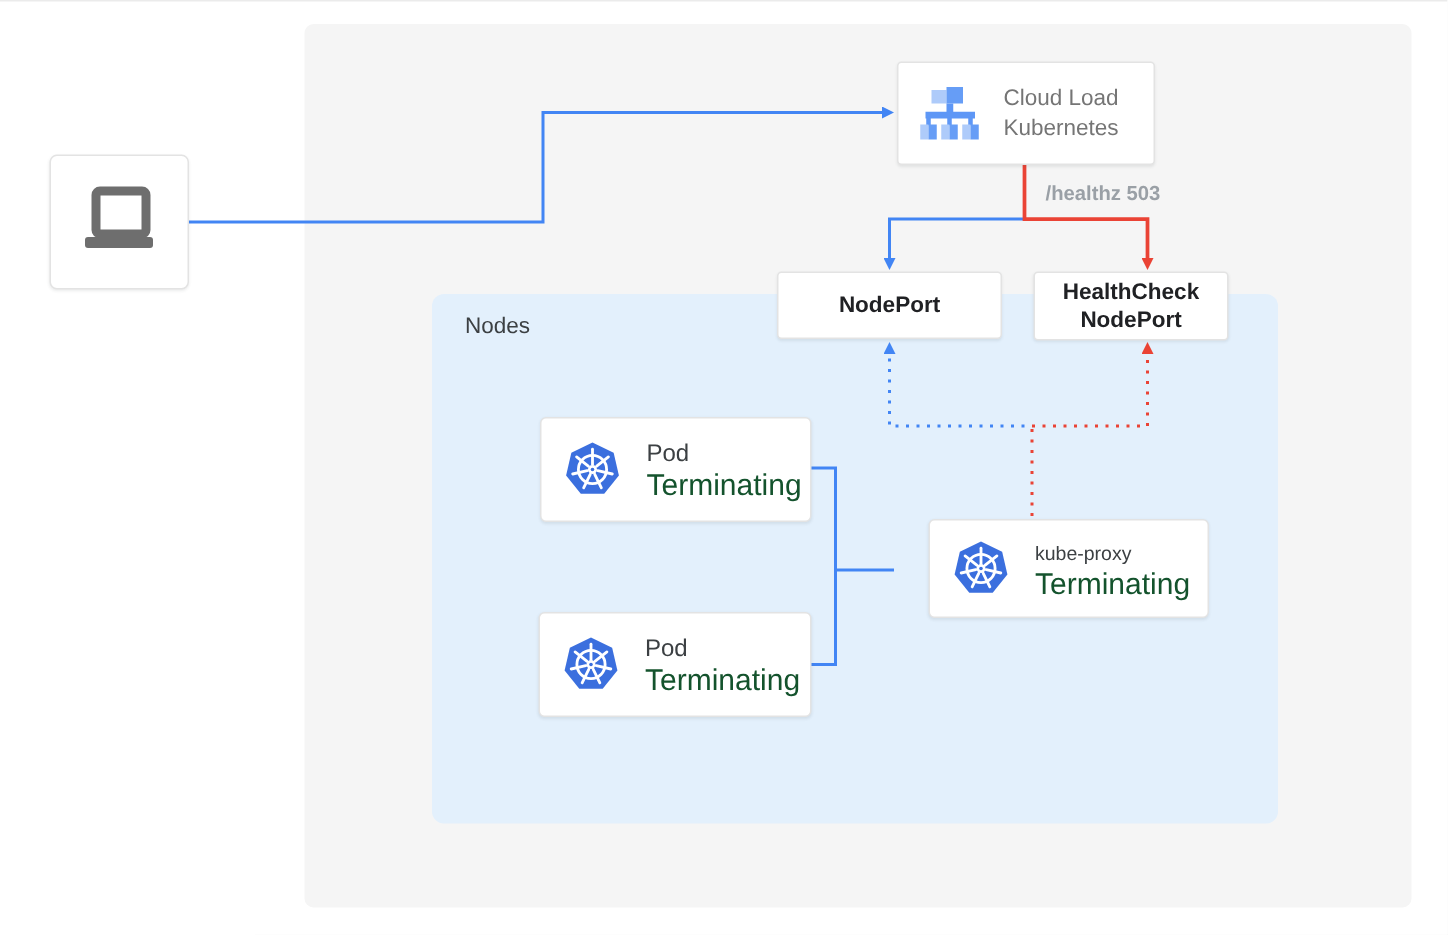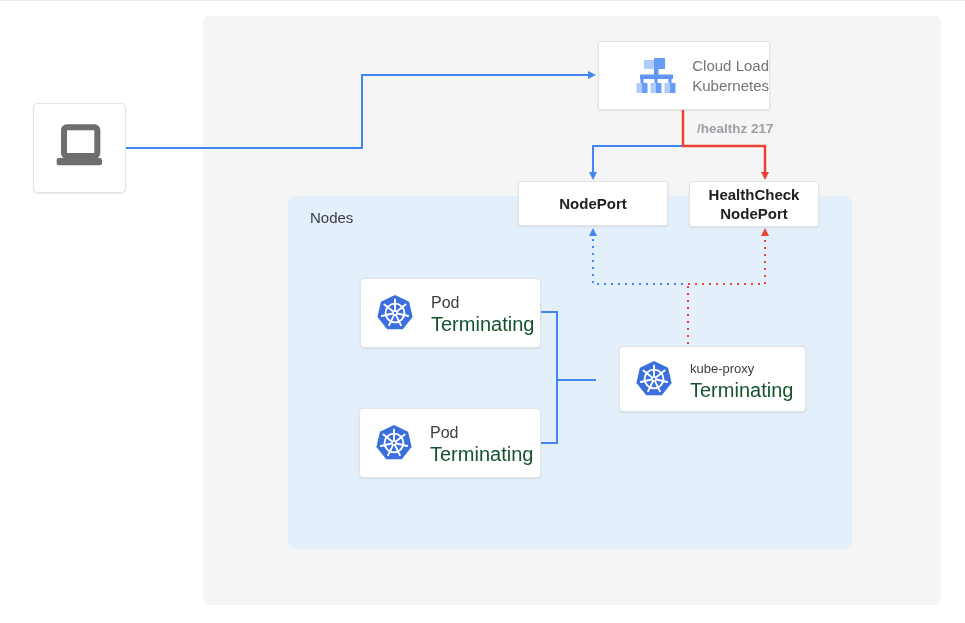--- a/index.html
+++ b/index.html
@@ -36,21 +36,21 @@
     box-shadow:0 1px 2px rgba(60,64,67,.10);
     box-sizing:border-box;
   }
   .laptop-card{
     left:33px;top:103px;width:93px;height:90px;
     display:flex;align-items:center;justify-content:center;
     border-radius:5px;
   }
   .lb-card{
     left:598px;top:41px;width:172px;height:69px;
-    display:flex;align-items:center;border-radius:3px;justify-content:flex-end;
+    display:flex;align-items:center;border-radius:3px;
   }
   .lb-card .icon-wrap{margin-left:13px;flex:0 0 auto;display:flex;}
   .lb-card .lb-text{margin-left:15px;font-size:15px;color:#757575;line-height:20px;}
   .port-card{
     display:flex;align-items:center;justify-content:center;
     font-weight:bold;color:#202124;font-size:15px;text-align:center;
     border-radius:3px;
   }
   .nodeport-card{left:518px;top:181px;width:150px;height:45px;}
   .healthcheck-card{left:689px;top:181px;width:130px;height:46px;line-height:19px;}
@@ -137,21 +137,21 @@
         <rect x="29.5" y="28" width="5.5" height="10" fill="#aecbfa"></rect>
         <rect x="35" y="28" width="5.5" height="10" fill="#669df6"></rect>
       </svg>
     </span>
     <span class="lb-text">
       <span style="display:block;">Cloud Load</span>
       <span style="display:block;">Kubernetes</span>
     </span>
   </div>
 
-  <div class="healthz-label">/healthz 217</div>
+  <div class="healthz-label">/healthz 503</div>
 
   <div class="card port-card nodeport-card">
     <span>NodePort</span>
   </div>
 
   <div class="card port-card healthcheck-card">
     <span>
       <span style="display:block;">HealthCheck</span>
       <span style="display:block;">NodePort</span>
     </span>

